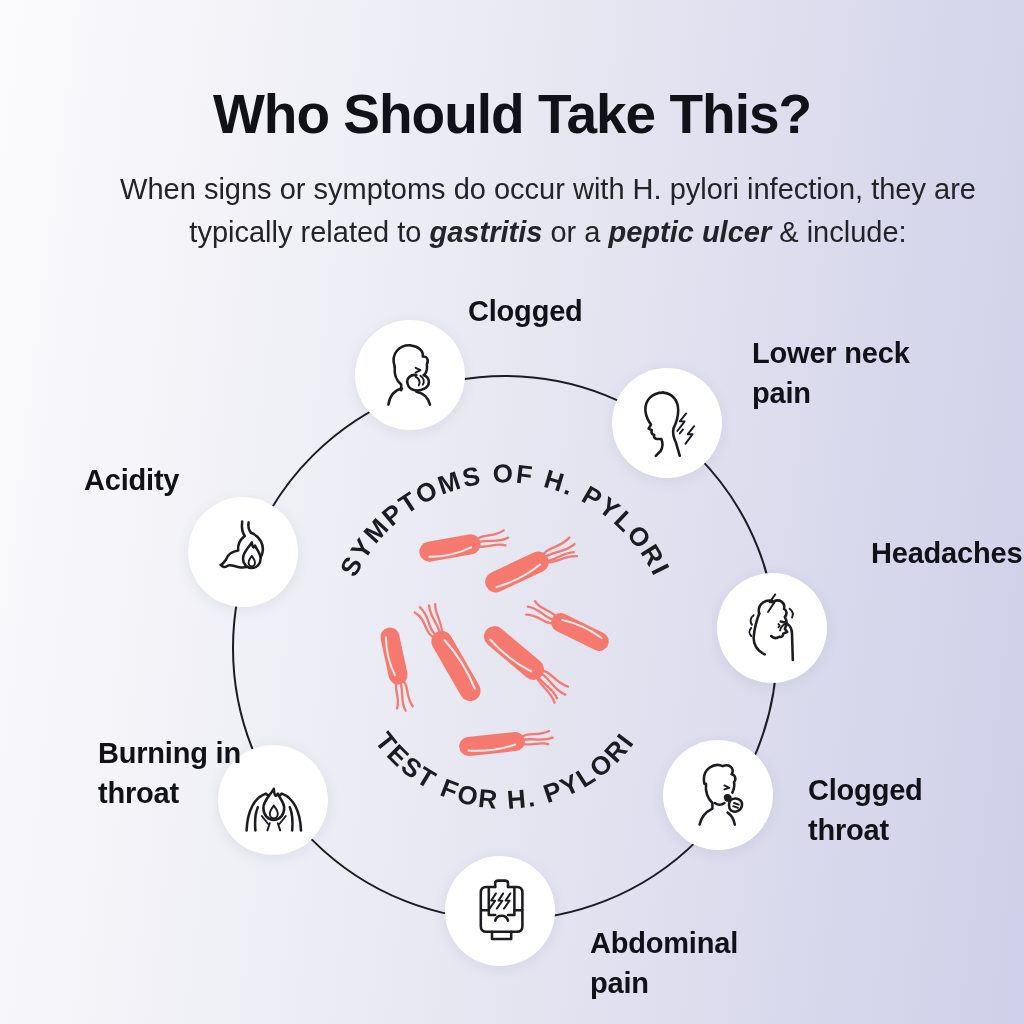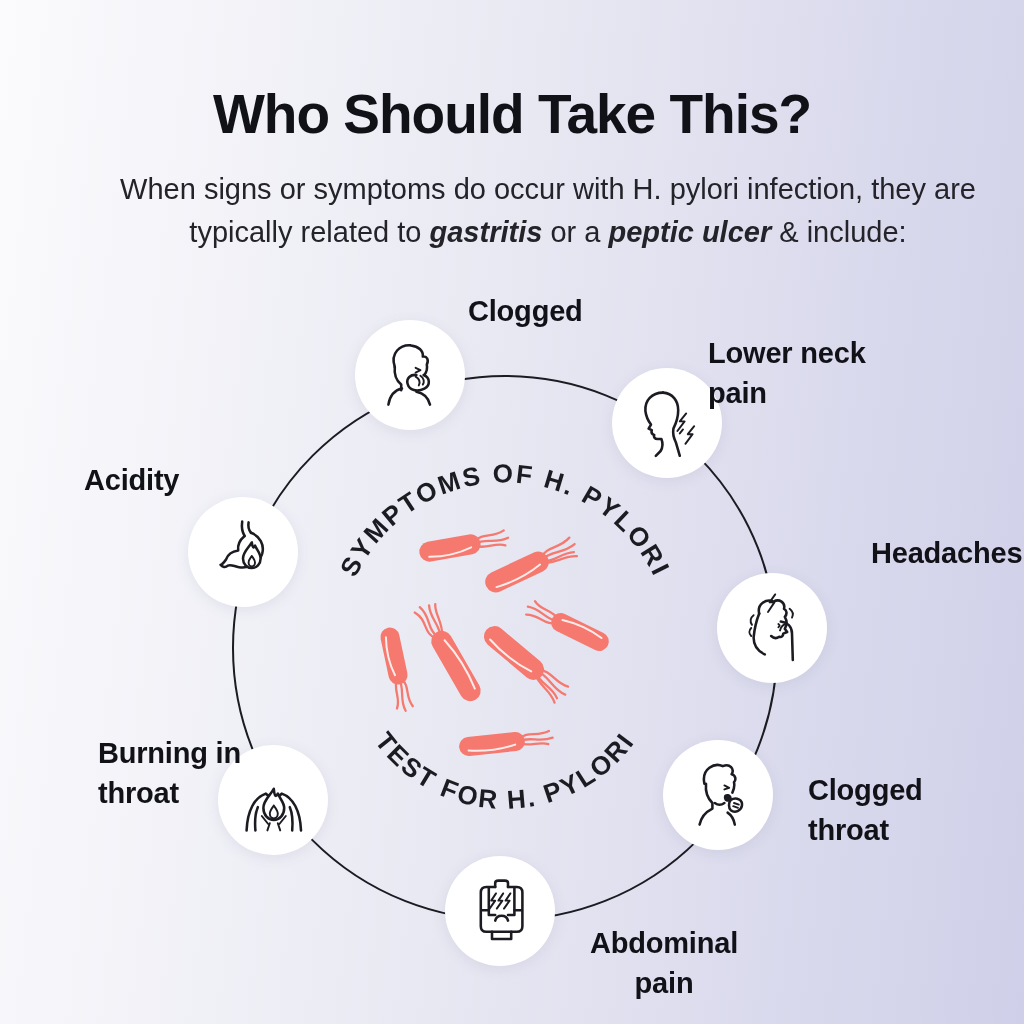--- a/index.html
+++ b/index.html
@@ -210,32 +210,32 @@
       <path class="ln" d="M60 26 C71 30 77 41 74 52 C70 65 57 71 45 69 C39 68 35 65 31 67 C28 70 24 69 22 66"></path>
       <path class="ln" d="M52 30 C46 35 43 41 44 48 C37 49 31 53 29 59 C27 62 25 64 24 65"></path>
       <path class="flame" d="M61 38 C57 45 50 50 50 58 C50 65 55 70 61 70 C67 70 72 65 72 58 C72 52 68 48 65 42 C64 45 62 46 61 38 Z"></path>
       <path class="ln2" d="M61 55 C59 58 57 60 57 63 C57 66 59 68 61 68 C63 68 65 66 65 63 C65 60 63 58 61 55"></path>
     </svg>
   </div>
 
   <div class="sym-label" style="left:468px; top:291px;">
     <span style="display:block">Clogged</span>
   </div>
-  <div class="sym-label" style="left:708px; top:333px;">
+  <div class="sym-label" style="left:752px; top:333px;">
     <span style="display:block">Lower neck</span>
     <span style="display:block">pain</span>
   </div>
   <div class="sym-label" style="left:824px; top:533px;margin-left:47px;">
     <span style="display:block">Headaches</span>
   </div>
   <div class="sym-label" style="left:808px; top:770px;">
     <span style="display:block">Clogged</span>
     <span style="display:block">throat</span>
   </div>
-  <div class="sym-label" style="left:590px; top:923px;text-align:center;">
+  <div class="sym-label" style="left:590px; top:923px;">
     <span style="display:block">Abdominal</span>
     <span style="display:block">pain</span>
   </div>
   <div class="sym-label" style="left:62px; top:733px;margin-left:36px;">
     <span style="display:block">Burning in</span>
     <span style="display:block">throat</span>
   </div>
   <div class="sym-label" style="left:84px; top:460px;">
     <span style="display:block">Acidity</span>
   </div>

